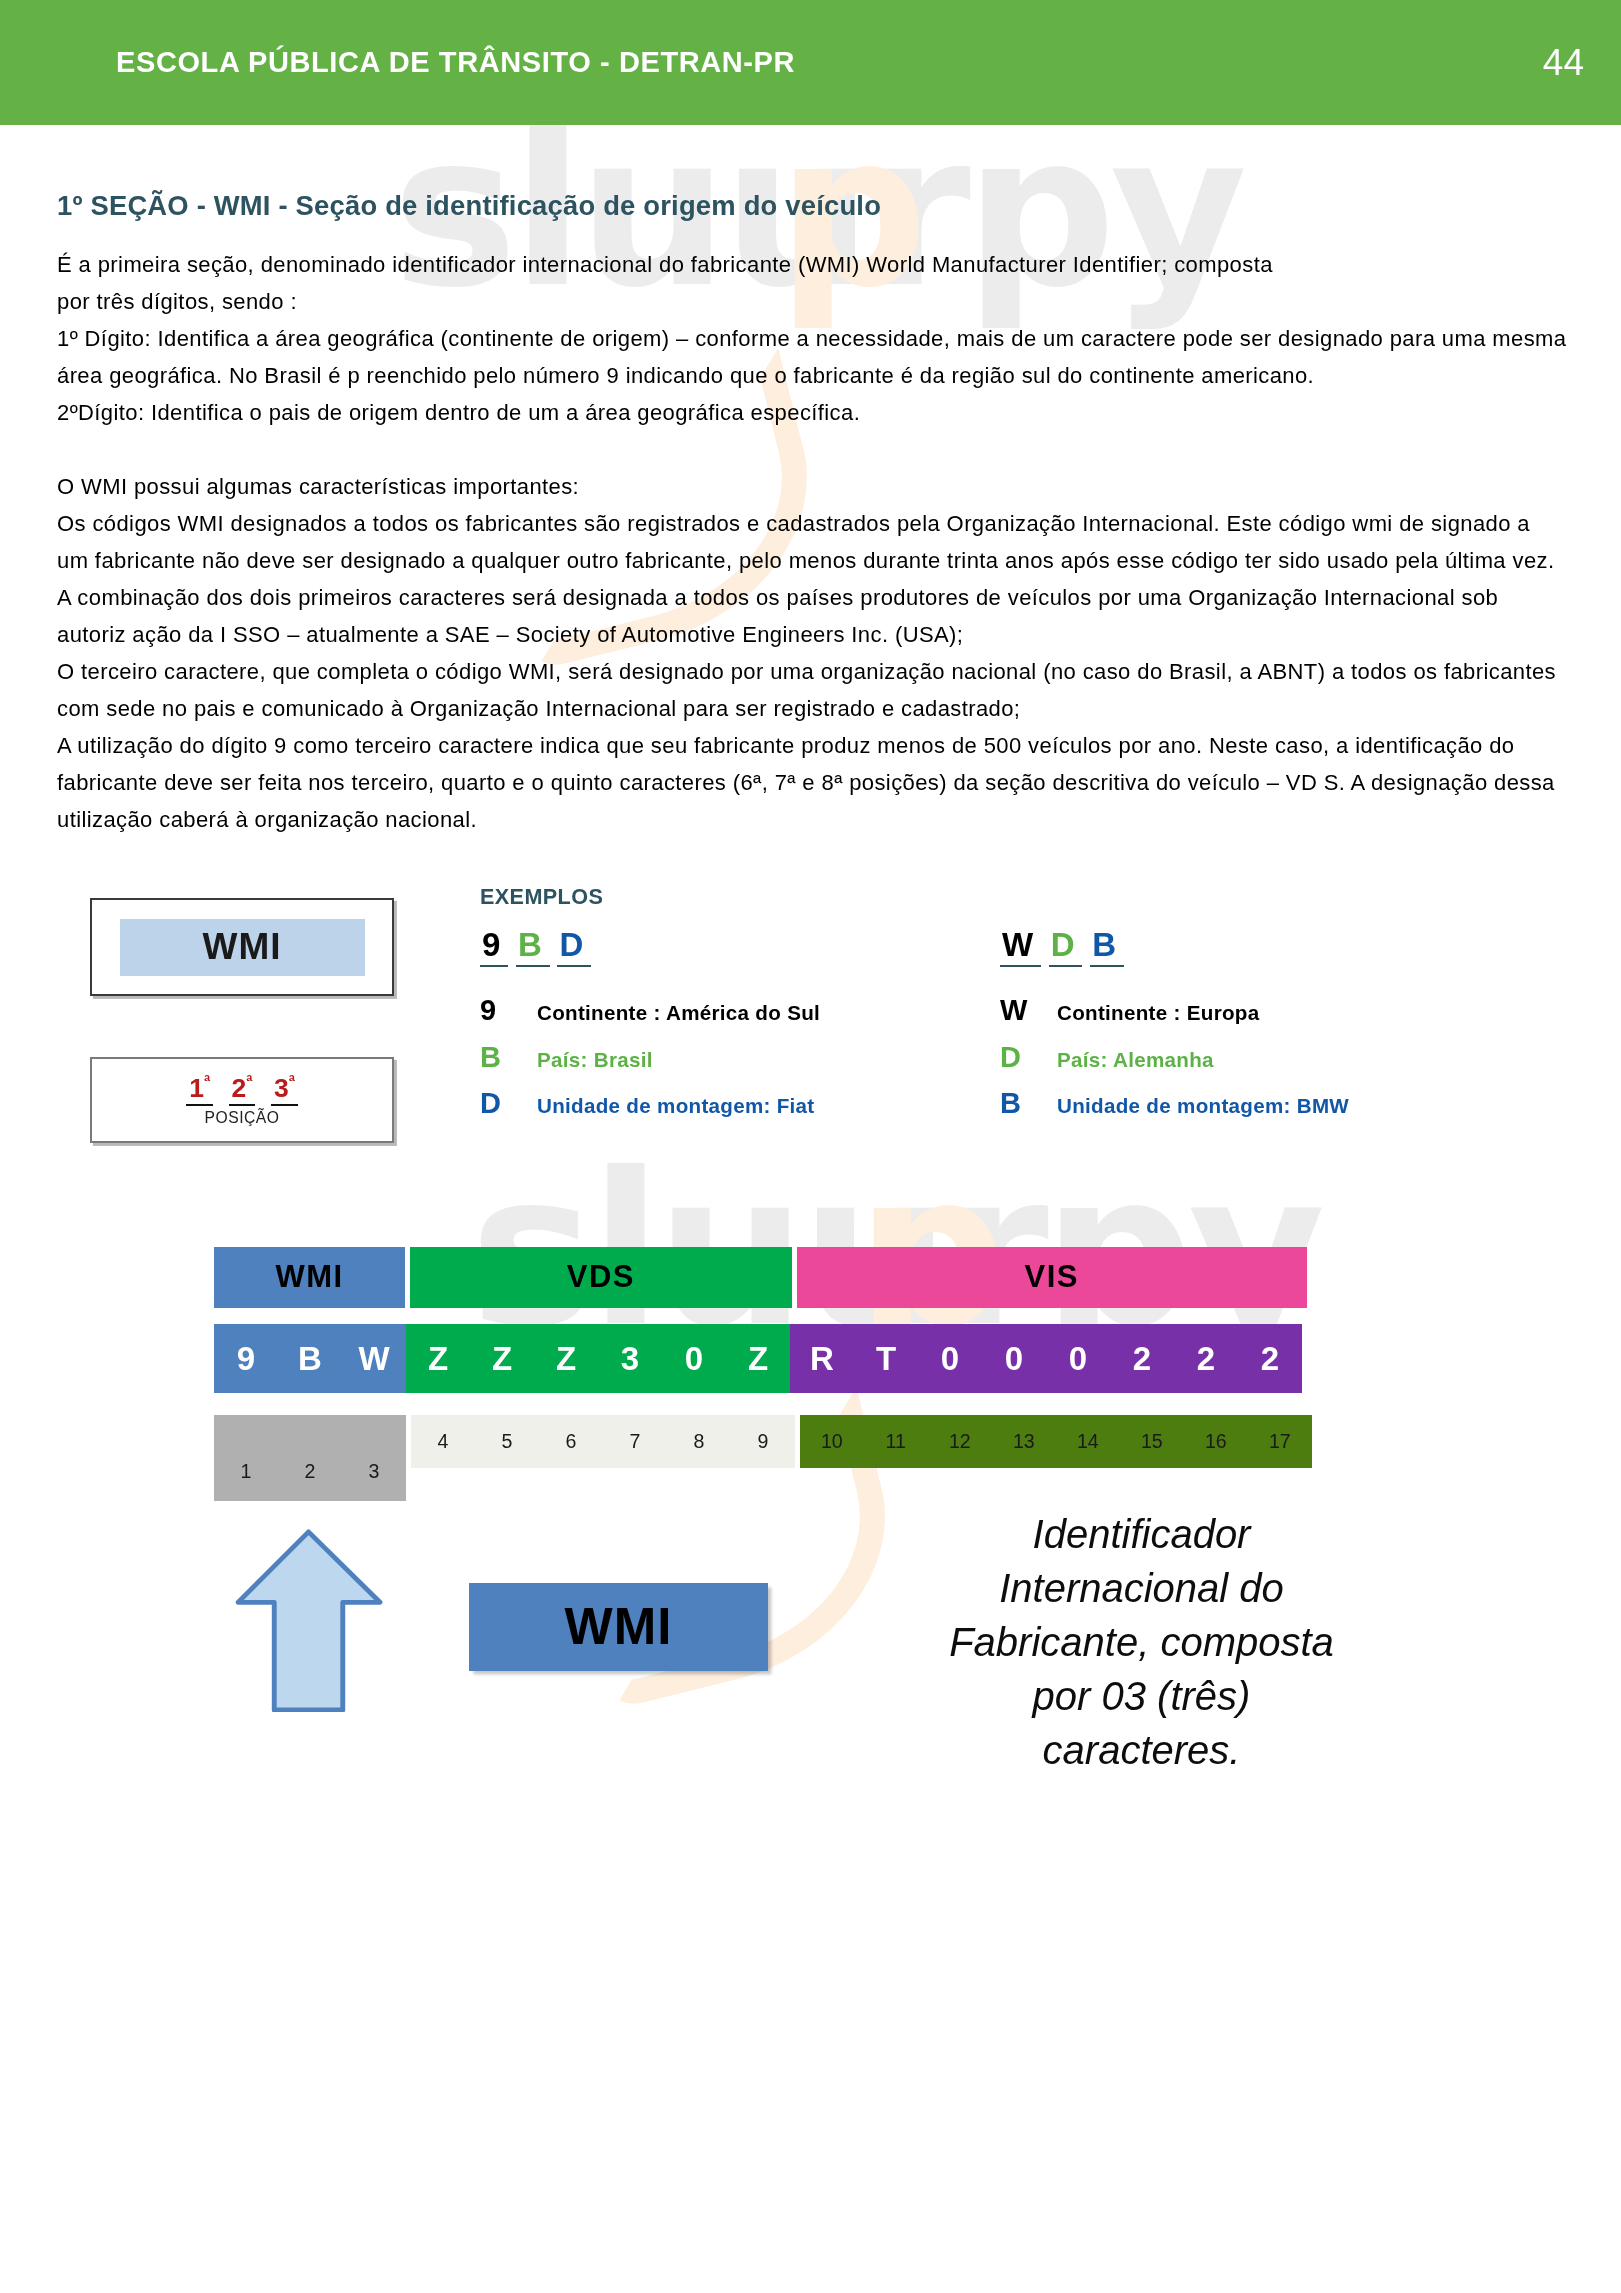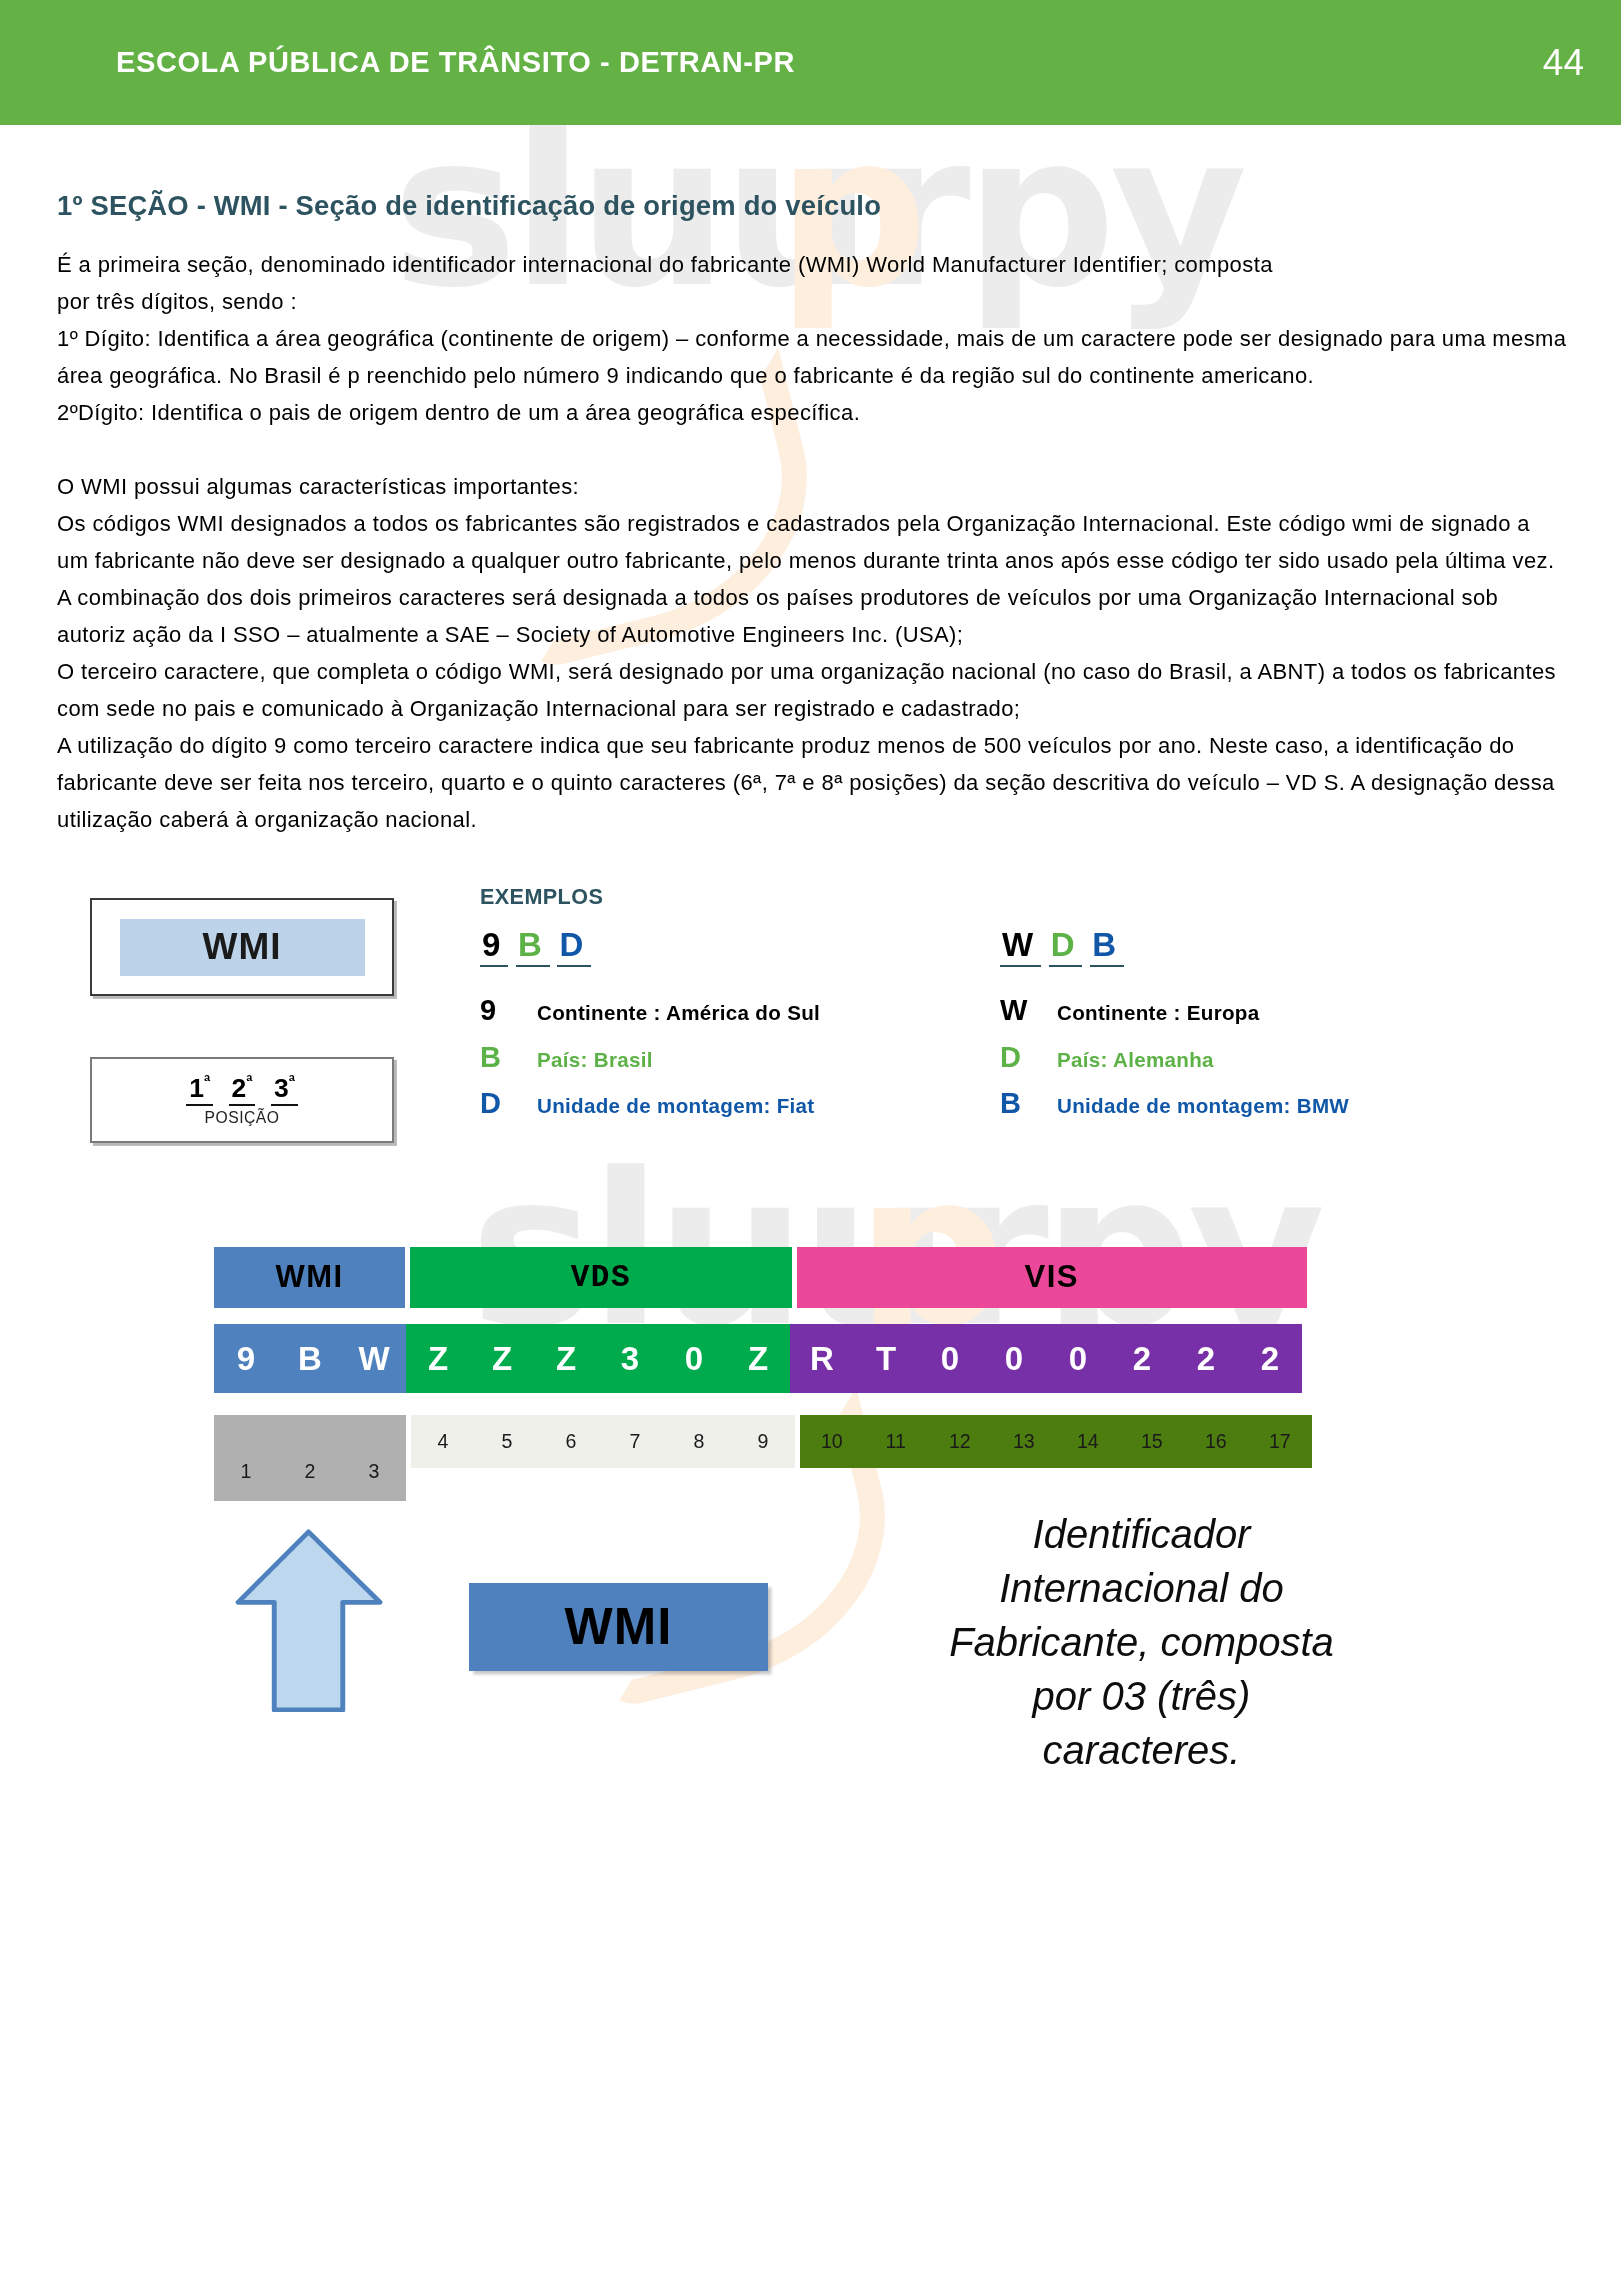--- a/index.html
+++ b/index.html
@@ -153,21 +153,21 @@
     display: flex;
     flex-direction: column;
     align-items: center;
     justify-content: center;
   }
   .pos-digits {
     display: flex;
     gap: 15.7px;
     font-size: 26.5px;
     font-weight: 700;
-    color: #000000;
+    color: #b91c1c;
   }
   .pos-digits span { border-bottom: 2px solid #111; padding: 0 2.9px; }
   .pos-digits span sup { font-size: 16.7px; font-weight: 700; }
   .pos-label {
     font-size: 15.7px;
     color: #222;
     letter-spacing: 0.5px;
     margin-top: 2.9px;
   }
 
@@ -233,21 +233,21 @@
     justify-content: center;
     color: #000000;
     font-size: 31px;
     font-weight: 700;
     letter-spacing: 1.5px;
   }
   .seg-wmi { background: #4e81bd; }
   .seg-vds { background: #00ab4e; }
   .seg-vis { background: #ec4899; }
   .w3  { flex: 0 0 191px; }
-  .w6  { flex: 0 0 382px; font-family: Liberation Mono, monospace; }
+  .w6  { flex: 0 0 382px; }
   .w8  { flex: 0 0 510px; }
 
   .vin-chars {
     display: flex;
     height: 69px;
     margin-top: 16.7px;
   }
   .vin-chars .group { display: flex; }
   .vin-chars .cell {
     width: 64px;

